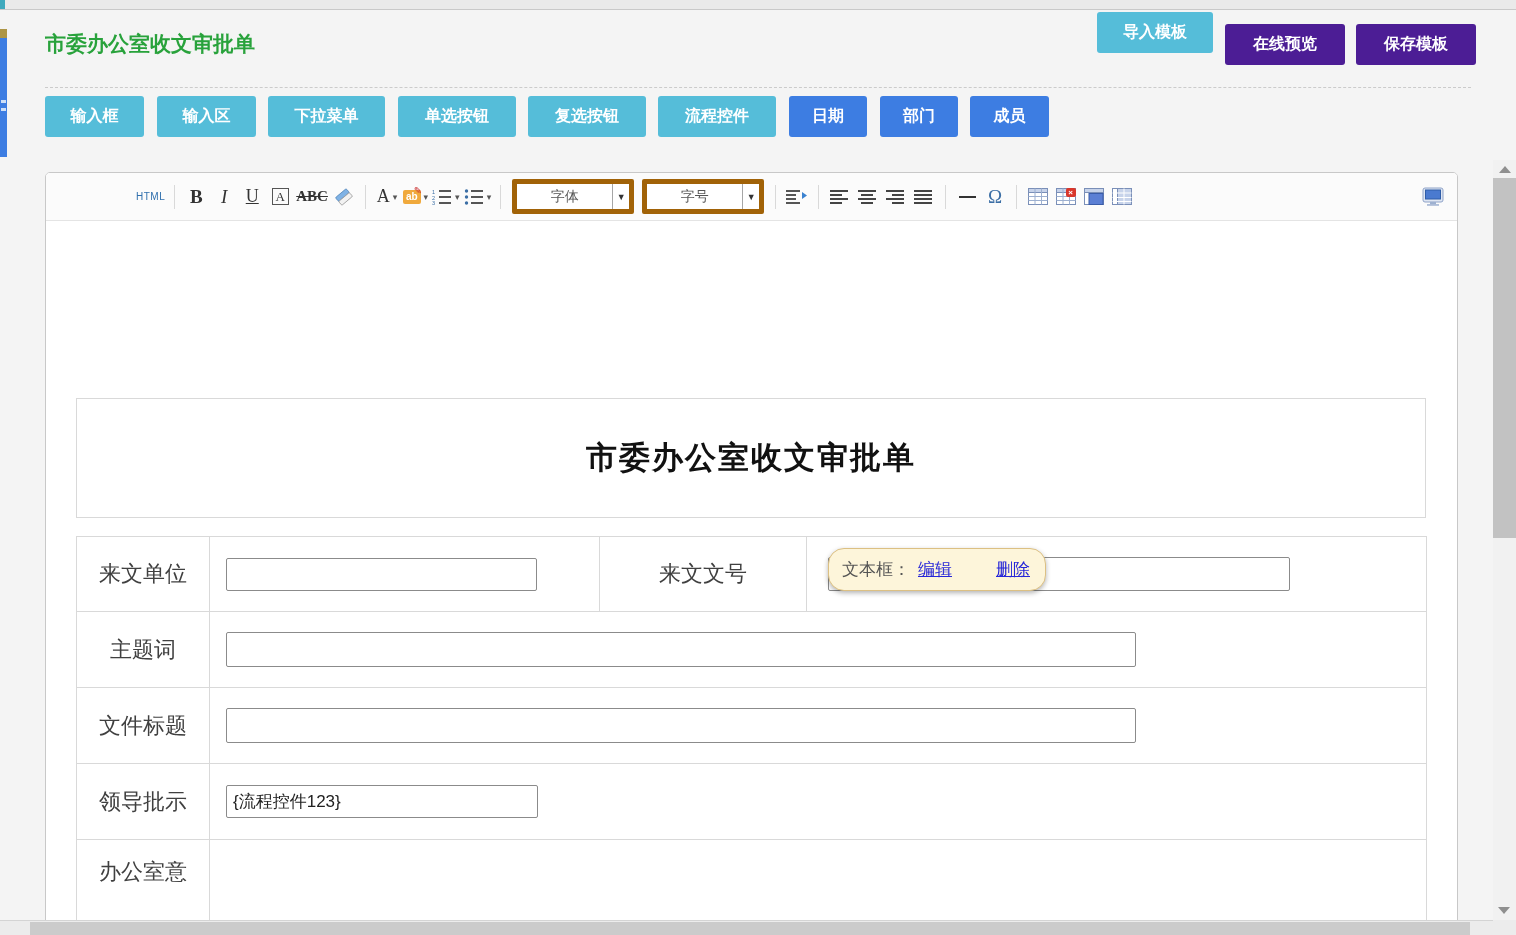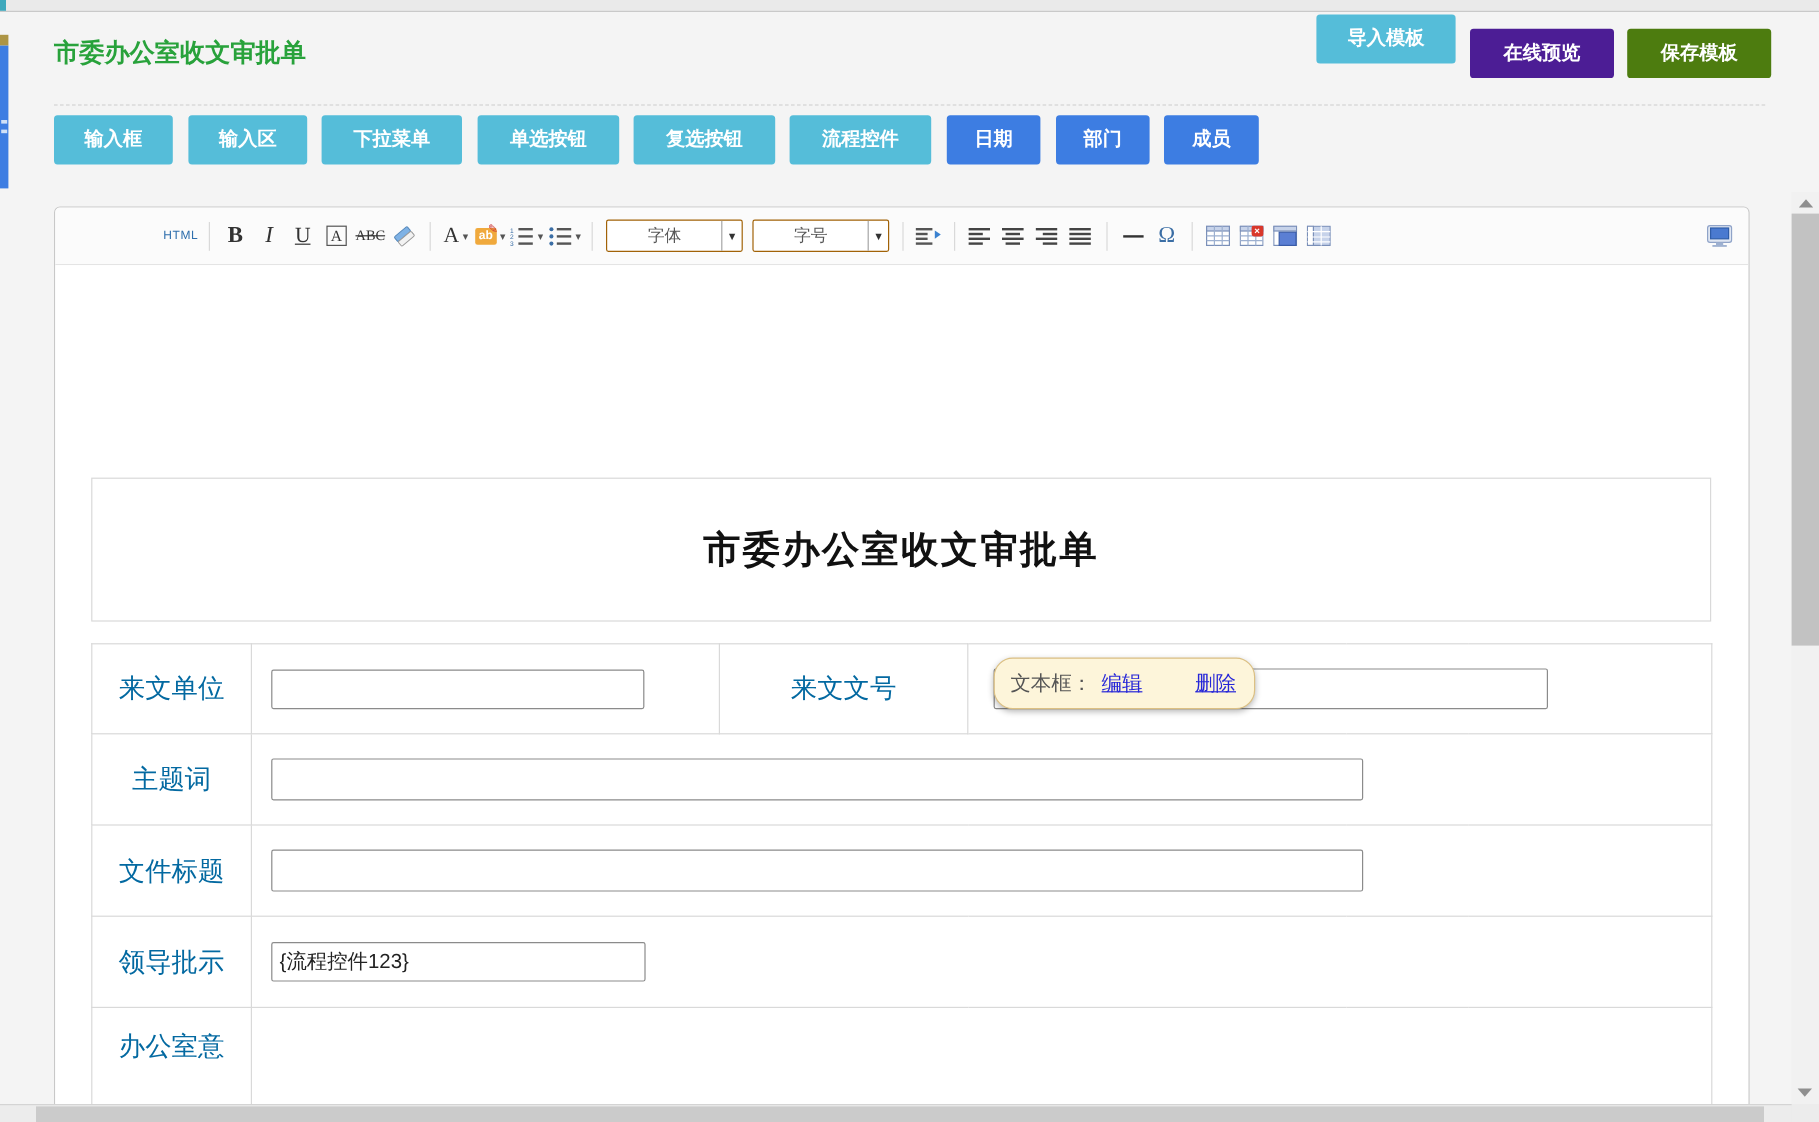--- a/index.html
+++ b/index.html
@@ -18,58 +18,58 @@
   .page-title{position:absolute;left:45px;top:30px;font-family:"Liberation Serif",serif;
               font-weight:bold;font-size:21px;color:#28a23b;}
   .dashline{position:absolute;left:45px;top:87px;width:1426px;border-top:1px dashed #cbcbcb;}
 
   .btn{position:absolute;height:41px;border:none;border-radius:3px;color:#fff;
        font-family:"Liberation Sans",sans-serif;font-weight:bold;font-size:16px;
        display:flex;align-items:center;justify-content:center;cursor:pointer;padding:0;}
   .btn.cyan{background:#55bdd9;}
   .btn.blue{background:#3d7de2;}
   .btn.green{background:#4c1d95;}
-  .btn.red{background:#4d7c0f;}
+  .btn.red{background:#4c1d95;}
 
   
   .editor{position:absolute;left:45px;top:172px;width:1413px;height:763px;background:#fff;
           border:1px solid #c8c8c8;border-radius:5px 5px 0 0;box-sizing:border-box;overflow:hidden;}
   .toolbar{height:48px;background:#fbfbfb;border-bottom:1px solid #e4e4e4;display:flex;
            align-items:center;padding:0 0 0 88px;box-sizing:border-box;}
   .ti{height:26px;min-width:24px;display:flex;align-items:center;justify-content:center;
       margin:0 2px;cursor:pointer;color:#333;position:relative;}
   .sep{width:1px;height:24px;background:#d9d9d9;margin:0 7px;}
   .serif{font-family:"Liberation Serif",serif;}
   .tb-html{font-size:10px;font-weight:normal;color:#2f6fad;letter-spacing:.5px;}
   .tb-b{font-size:19px;font-weight:bold;}
   .tb-i{font-size:19px;font-style:italic;}
   .tb-u{font-size:18px;text-decoration:underline;}
   .tb-boxa{font-size:13px;border:1px solid #555;padding:0 3px;line-height:15px;}
-  .tb-abc{font-size:12px;font-weight:normal;text-decoration:line-through;}
+  .tb-abc{font-size:15px;font-weight:bold;text-decoration:line-through;}
   .tb-fca{font-size:18px;}
   .tb-ab{background:#f0a93c;border-radius:2px;color:#fff;font-size:10px;font-weight:bold;
          padding:1px 3px;line-height:12px;}
   .tb-pencil{position:absolute;right:6px;top:1px;font-size:10px;color:#c33;}
   .darr{font-size:9px;color:#555;margin-left:3px;}
-  .sel{width:112px;height:25px;background:#fff;border:1px solid #a16207;border-radius:2px;
+  .sel{width:112px;height:25px;background:#fff;border:5px solid #a16207;border-radius:2px;
        display:flex;align-items:stretch;margin:16px 4px;cursor:pointer;}
   .sel .lbl{flex:1;display:flex;align-items:center;justify-content:center;font-size:14px;color:#555;}
   .sel .arw{width:16px;border-left:1px solid #a6a6a6;display:flex;align-items:center;
             justify-content:center;font-size:9px;color:#333;}
   .tb-hr{width:17px;height:2px;background:#333;}
   .tb-omega{font-size:19px;color:#3b6ea5;font-family:"Liberation Serif",serif;}
   .fullscreen{margin-left:auto;margin-right:12px;}
 
   
   .ttable{position:absolute;left:30px;top:177px;width:1350px;height:120px;border:1px solid #d9d9d9;
           display:flex;align-items:center;justify-content:center;box-sizing:border-box;background:#fff;}
   .form-title{font-weight:bold;font-size:31px;color:#111;letter-spacing:2px;}
   .ftable{position:absolute;left:30px;top:315px;width:1350px;border-collapse:collapse;table-layout:fixed;background:#fff;}
   .ftable td{border:1px solid #d9d9d9;padding:0;vertical-align:middle;}
-  .flabel{font-size:22px;color:#0369a1;text-align:center;}
+  .flabel{font-size:22px;color:#404040;text-align:center;}
   .txt{display:block;border:1px solid #8b8b8b;border-radius:2px;background:#fff;font-size:17px;
        color:#222;padding:0 6px;box-sizing:border-box;font-family:"Liberation Sans",sans-serif;}
   .in-r1a{width:311px;height:33px;margin-left:16px;}
   .in-r1b{width:462px;height:34px;margin-left:21px;}
   .in-wide{width:910px;height:35px;margin-left:16px;}
   .in-sm1{width:162px;height:37px;margin-left:16px;}
   .in-sm{width:132px;height:37px;margin-left:13px;}
   .in-flow{width:312px;height:33px;margin-left:16px;}
   .rowtop td{vertical-align:top;}
   .rowtop .flabel{margin-top:17px;}

